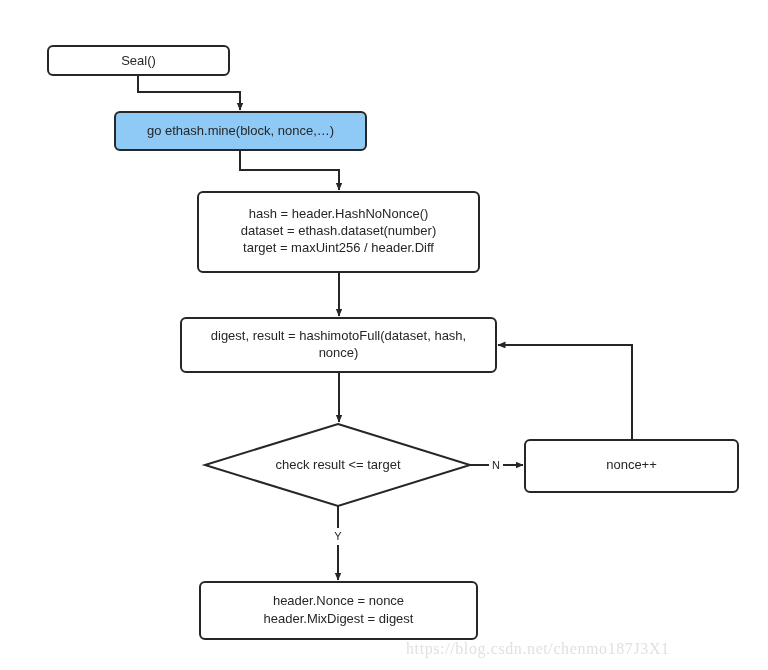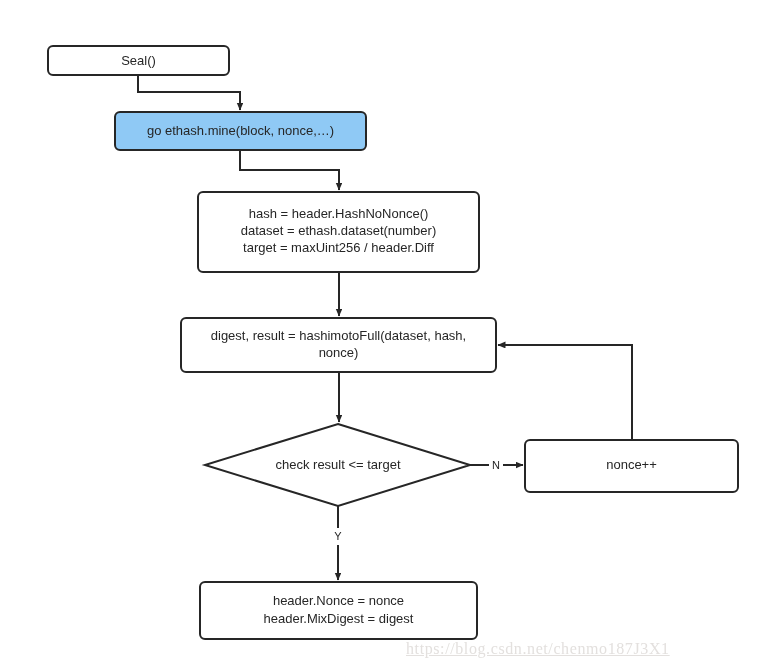--- a/index.html
+++ b/index.html
@@ -53,21 +53,20 @@
   .watermark {
     position: absolute;
     left: 406px;
     top: 640px;
     font-family: "Liberation Serif", serif;
     font-size: 16px;
     letter-spacing: 0.6px;
     color: #e3e0de;
     white-space: nowrap;
     user-select: none;
-    text-decoration: underline;
   }
 </style>
 </head>
 <body>
 
 <svg id="canvas" viewBox="0 0 768 670" xmlns="http://www.w3.org/2000/svg">
 
   <defs>
     <marker id="arrowhead" markerWidth="9" markerHeight="9" refX="7.5" refY="3.4" orient="auto" markerUnits="userSpaceOnUse">
       <path d="M0,0 L8,3.4 L0,6.8 z" fill="#262626"></path>

